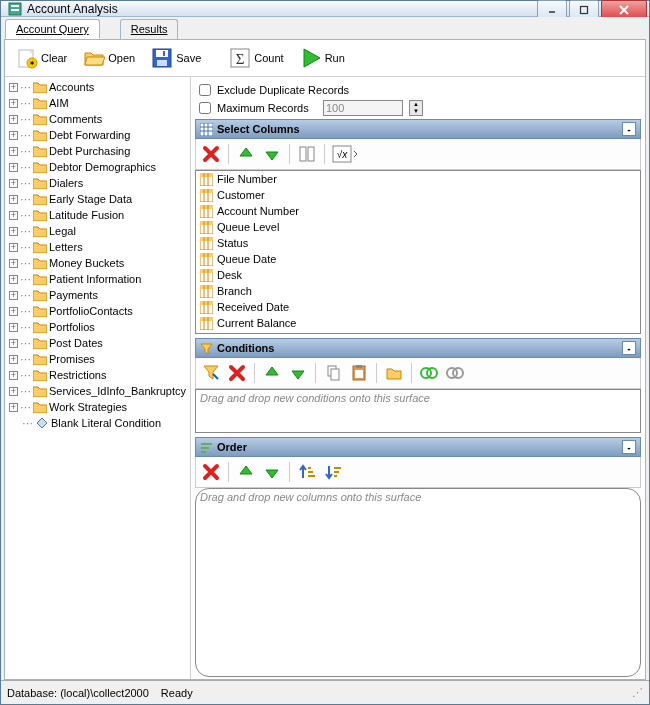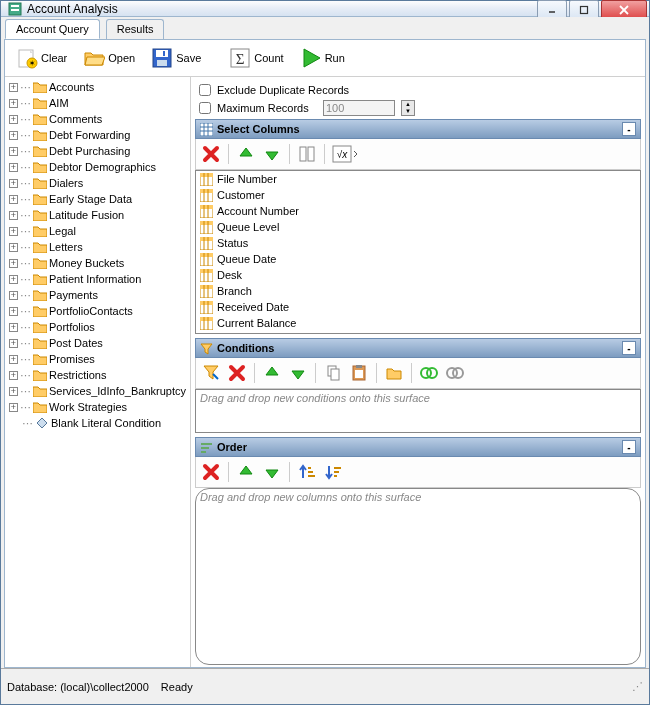--- a/index.html
+++ b/index.html
@@ -5,52 +5,52 @@
 * { box-sizing: border-box; margin: 0; padding: 0; }
 body { font-family: "Segoe UI", Tahoma, sans-serif; font-size: 11px; background: #fff; }
 .window { width: 650px; height: 705px; border: 1px solid #5a7a9c; display: flex; flex-direction: column; background: #f0f0f0; position: relative; }
 .titlebar { height: 16px; background: linear-gradient(#fdfdfe, #e8eef7 45%, #d6e2f1); display: flex; align-items: center; padding-left: 6px; border-bottom: 1px solid #9eb6ce; }
 .titlebar .title { flex: 1; font-size: 12px; color: #000; }
 .titlebar .app-icon { width: 16px; height: 16px; margin-right: 4px; }
 .win-btns { display: flex; }
 .win-btn { width: 30px; height: 20px; margin: 2px 2px 0 0; border: 1px solid #8a9cb2; border-radius: 2px; background: linear-gradient(#f6f9fd,#d9e5f3); display: flex; align-items: center; justify-content: center; font-size: 10px; }
 .win-btn.close { background: linear-gradient(#f1a0a0,#d44); color: #fff; width: 46px; border-color: #a33; }
 .win-btn.close svg { stroke: #fff; }
-.tabs { display: flex; padding: 2px 4px 0 4px; background: #f0f0f0; gap: 6px; }
+.tabs { display: flex; padding: 2px 4px 0 4px; background: #f0f0f0; gap: 20px; text-decoration: underline; }
 .tab { padding: 3px 10px; border: 1px solid #9eb6ce; border-bottom: none; border-radius: 3px 3px 0 0; background: #f0f0f0; font-size: 11px; }
 .tab.active { background: #fff; border-bottom: 1px solid #fff; position: relative; z-index: 2; }
 .content { flex: 1; display: flex; flex-direction: column; background: #fff; border: 1px solid #9eb6ce; margin: 0 3px 0 3px; }
 .toolbar { display: flex; align-items: center; padding: 4px; gap: 2px; border-bottom: 1px solid #d0d0d0; }
 .tbtn { display: flex; align-items: center; gap: 3px; padding: 2px 6px; border: 1px solid transparent; border-radius: 2px; cursor: pointer; }
 .tbtn svg, .tbtn .ico { width: 22px; height: 22px; }
 .main { flex: 1; display: flex; overflow: hidden; }
 .tree { width: 186px; border-right: 1px solid #d0d0d0; overflow-y: auto; padding: 2px; background: #fff; }
 .tree-item { display: flex; align-items: center; height: 16px; padding: 0 2px; gap: 2px; white-space: nowrap; }
 .expander { width: 9px; height: 9px; border: 1px solid #888; display: flex; align-items: center; justify-content: center; font-size: 9px; line-height: 1; color: #555; background: #fff; }
 .folder-icon { width: 14px; height: 12px; }
 .right { flex: 1; display: flex; flex-direction: column; overflow: hidden; padding: 2px 4px; }
 .opts { padding: 2px 4px; }
 .opt-row { display: flex; align-items: center; gap: 6px; height: 18px; }
 .opt-row input[type=checkbox] { width: 12px; height: 12px; }
-.opt-row input.num { width: 72px; height: 16px; font-size: 11px; border: 1px solid #888; background: #f4f4f4; color: #888; padding: 0 2px; }
+.opt-row input.num { width: 80px; height: 16px; font-size: 11px; border: 1px solid #888; background: #f4f4f4; color: #888; padding: 0 2px; }
 .spin { width: 14px; height: 16px; border: 1px solid #888; display: flex; flex-direction: column; background:#e8e8e8; }
 .spin div { flex:1; font-size:6px; text-align:center; line-height:1; }
 .section-head { background: linear-gradient(#b8cce4,#7d9cc0); color: #000; font-weight: bold; font-size: 11px; padding: 2px 4px; display: flex; align-items: center; gap: 4px; border: 1px solid #6a8ab0; }
 .section-head .collapse { margin-left: auto; width: 14px; height: 14px; border: 1px solid #6a8ab0; background: #fff; display: flex; align-items: center; justify-content: center; font-size: 10px; }
 .section-toolbar { display: flex; align-items: center; gap: 4px; padding: 4px; border: 1px solid #ccc; border-top: none; background: #fdfdfd; }
 .icon-btn { width: 22px; height: 22px; display: flex; align-items: center; justify-content: center; cursor: pointer; }
 .sep { width: 1px; height: 20px; background: #ccc; margin: 0 2px; }
 .list-box { border: 1px solid #888; background: #fff; overflow-y: scroll; }
 .list-box.cols { height: 164px; }
 .list-box.cond { height: 44px; }
 .list-box.ord { flex: 1; min-height: 100px; border-radius: 14px; }
 .col-item { display: flex; align-items: center; gap: 4px; padding: 1px 4px; height: 16px; }
 .col-item .cico { width: 13px; height: 13px; }
 .placeholder { color: #888; font-style: italic; padding: 2px 4px; }
-.statusbar { height: 36px; border-top: 1px solid #aaa; background: #f0f0f0; display: flex; align-items: center; padding: 0 6px; gap: 12px; font-size: 11px; }
+.statusbar { height: 24px; border-top: 1px solid #aaa; background: #f0f0f0; display: flex; align-items: center; padding: 0 6px; gap: 12px; font-size: 11px; }
 .statusbar .grip { margin-left: auto; color: #888; }
 </style>
 </head>
 <body>
 
 <div class="window">
 
   <div class="titlebar">
     <svg class="app-icon" viewBox="0 0 16 16">
         <rect x="2" y="2" width="12" height="12" fill="#4a8" stroke="#275"></rect>

